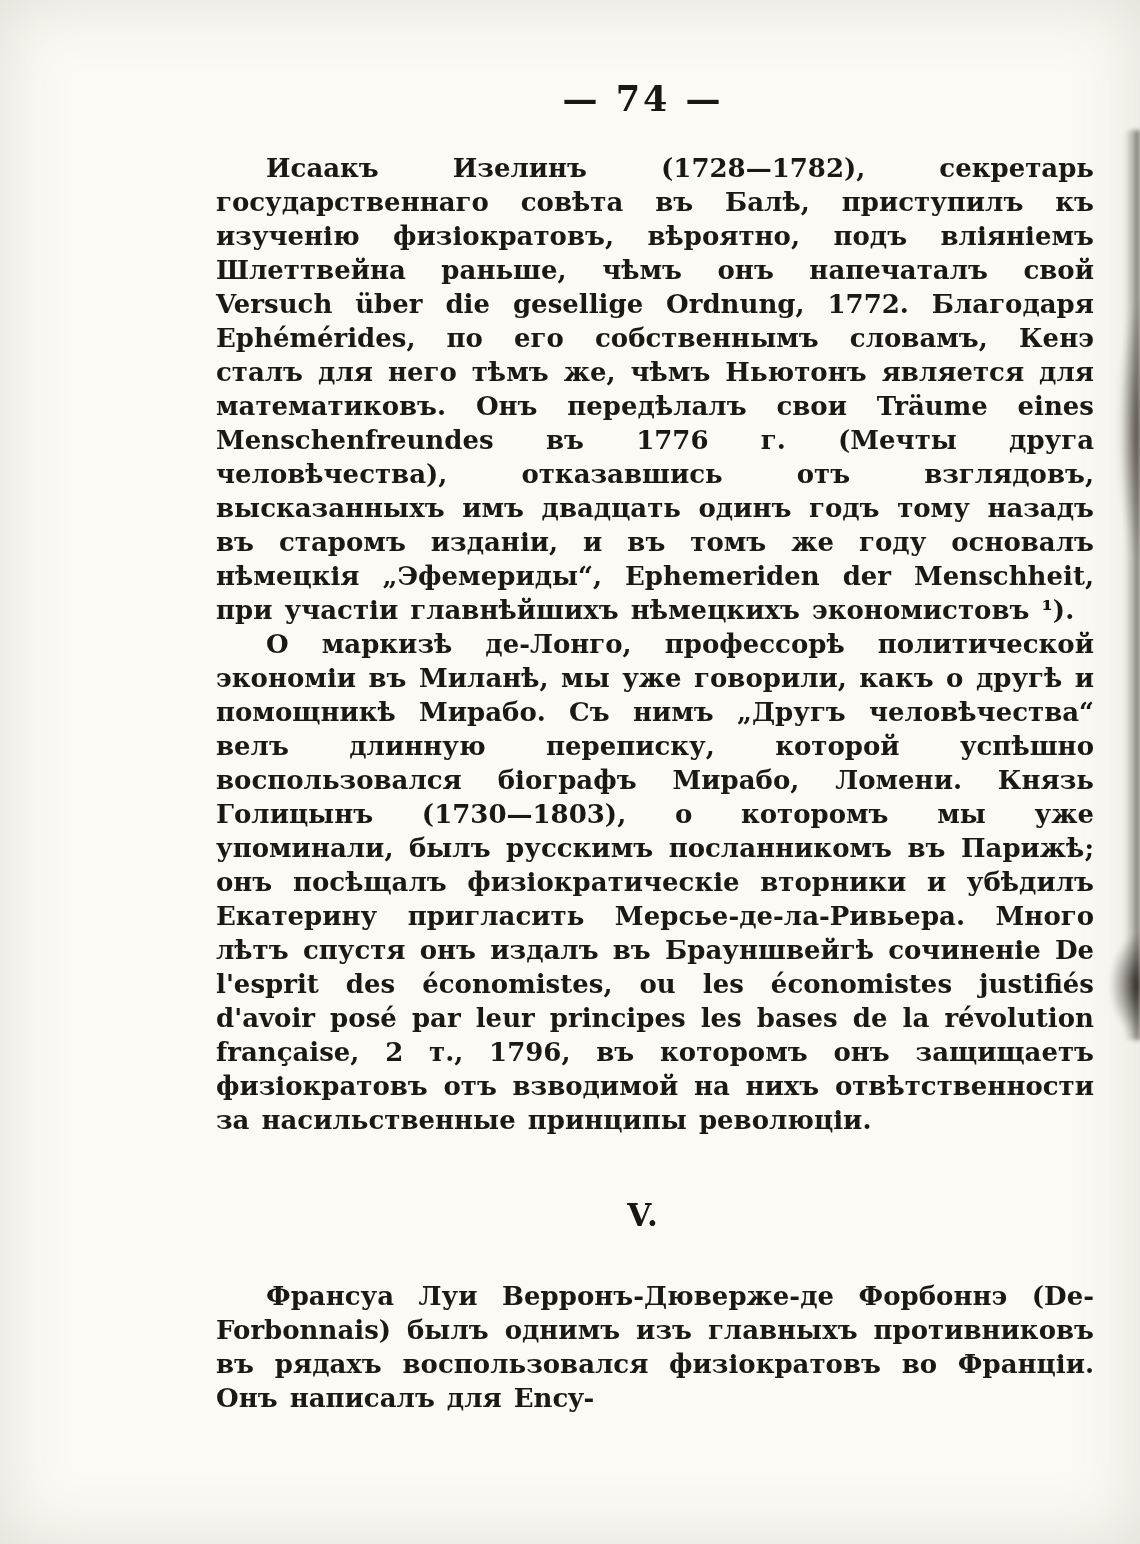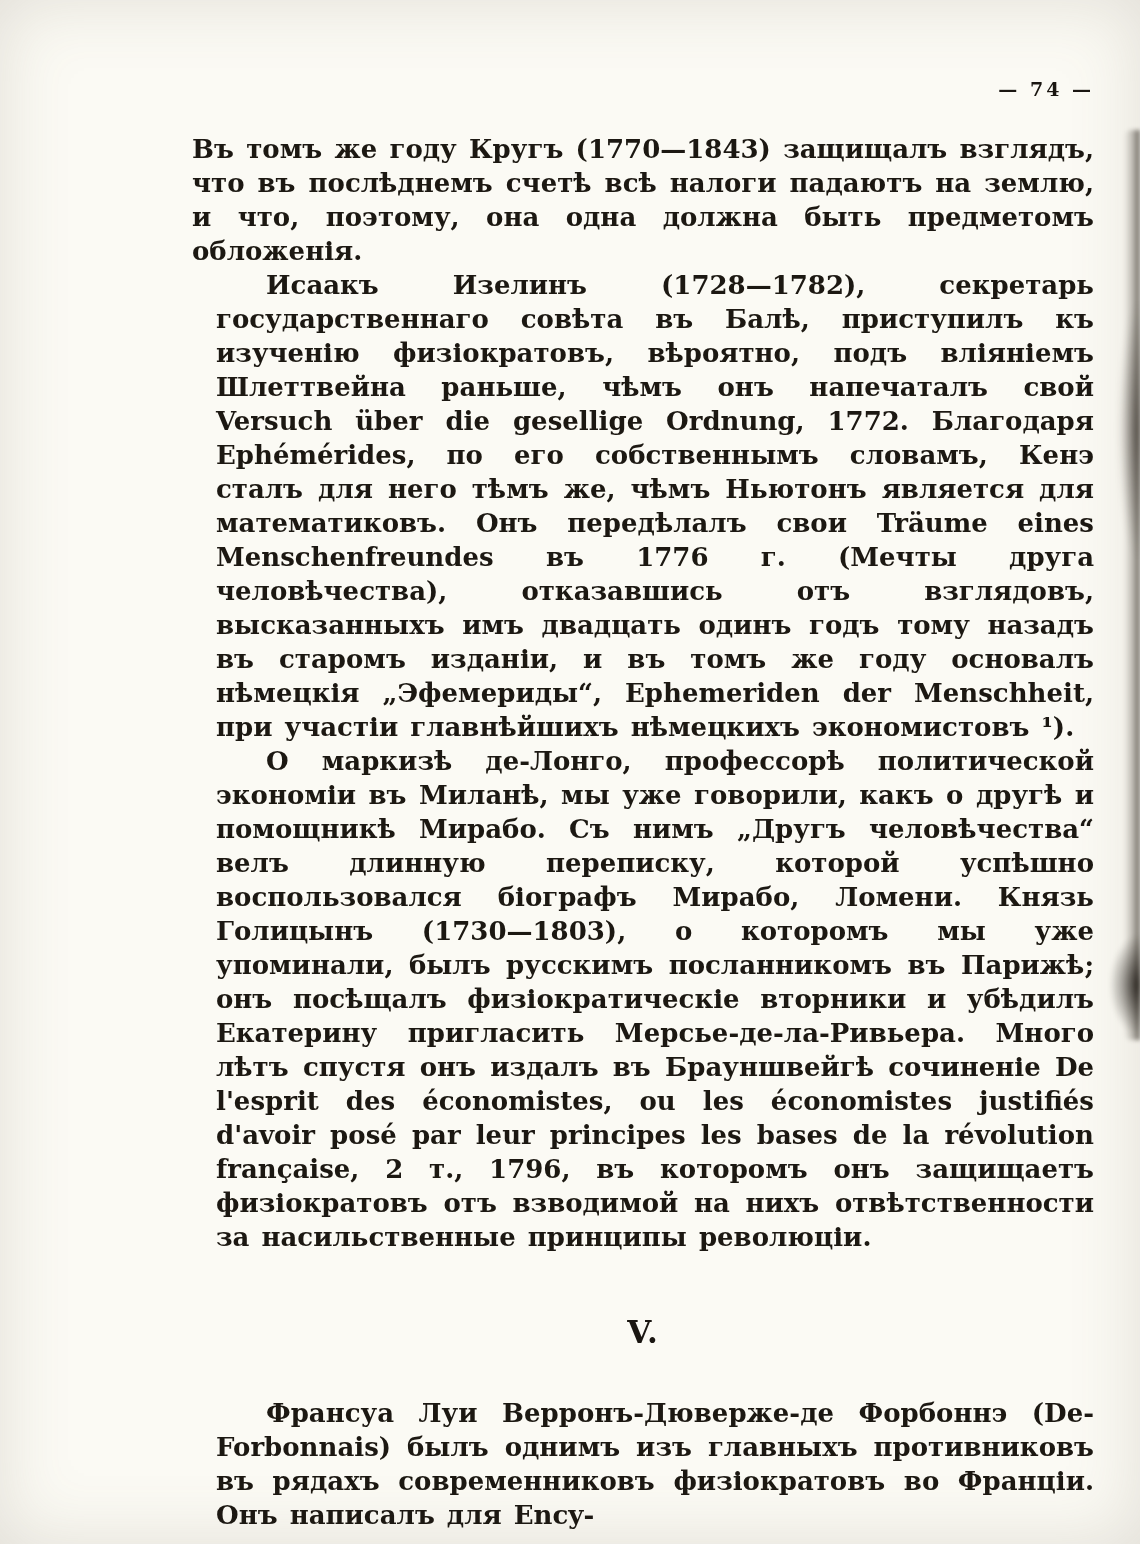--- a/index.html
+++ b/index.html
@@ -19,22 +19,22 @@
     box-shadow: inset 0 0 70px rgba(110, 100, 85, 0.18);
     color: #1a1611;
   }
   .content {
     position: absolute;
     left: 192px;
     top: 78px;
     width: 902px;
   }
   .page-number {
-    text-align: right;
-    font-size: 19px;
+    text-align: center;
+    font-size: 35px;
     font-weight: bold;
     letter-spacing: 3px;
     margin: 0 0 32px 0;
   }
   .para {
     margin: 0;
     font-size: 26px;
     line-height: 34px;
     text-align: justify;
     font-weight: bold;
@@ -81,29 +81,28 @@
 </style>
 </head>
 <body>
 
 <div class="page">
 
   <div class="content">
 
     <div class="page-number">— 74 —</div>
 
-    <p class="para">Въ томъ же году Кругъ (1770—1843) защищалъ взглядъ, что въ послѣднемъ счетѣ всѣ налоги падаютъ на землю, и что, поэтому, она одна должна быть предметомъ обложенія.</p>
 
     <p class="para indent">Исаакъ Изелинъ (1728—1782), секретарь государственнаго совѣта въ Балѣ, приступилъ къ изученію физіократовъ, вѣроятно, подъ вліяніемъ Шлеттвейна раньше, чѣмъ онъ напечаталъ свой Versuch über die gesellige Ordnung, 1772. Благодаря Ephémérides, по его собственнымъ словамъ, Кенэ сталъ для него тѣмъ же, чѣмъ Ньютонъ является для математиковъ. Онъ передѣлалъ свои Träume eines Menschenfreundes въ 1776 г. (Мечты друга человѣчества), отказавшись отъ взглядовъ, высказанныхъ имъ двадцать одинъ годъ тому назадъ въ старомъ изданіи, и въ томъ же году основалъ нѣмецкія „Эфемериды“, Ephemeriden der Menschheit, при участіи главнѣйшихъ нѣмецкихъ экономистовъ ¹).</p>
 
     <p class="para indent">О маркизѣ де-Лонго, профессорѣ политической экономіи въ Миланѣ, мы уже говорили, какъ о другѣ и помощникѣ Мирабо. Съ нимъ „Другъ человѣчества“ велъ длинную переписку, которой успѣшно воспользовался біографъ Мирабо, Ломени. Князь Голицынъ (1730—1803), о которомъ мы уже упоминали, былъ русскимъ посланникомъ въ Парижѣ; онъ посѣщалъ физіократическіе вторники и убѣдилъ Екатерину пригласить Мерсье-де-ла-Ривьера. Много лѣтъ спустя онъ издалъ въ Брауншвейгѣ сочиненіе De l'esprit des économistes, ou les économistes justifiés d'avoir posé par leur principes les bases de la révolution française, 2 т., 1796, въ которомъ онъ защищаетъ физіократовъ отъ взводимой на нихъ отвѣтственности за насильственные принципы революціи.</p>
 
     <div class="section-heading">V.</div>
 
-    <p class="para indent">Франсуа Луи Верронъ-Дюверже-де Форбоннэ (De-Forbonnais) былъ однимъ изъ главныхъ противниковъ въ рядахъ современниковъ физіократовъ во Франціи. Онъ написалъ для Ency-</p>
+    <p class="para indent">Франсуа Луи Верронъ-Дюверже-де Форбоннэ (De-Forbonnais) былъ однимъ изъ главныхъ противниковъ въ рядахъ воспользовался физіократовъ во Франціи. Онъ написалъ для Ency-</p>
 
   </div>
 
   <div class="edge-smudge"></div>
   <div class="edge-blotch-upper"></div>
   <div class="edge-blotch"></div>
 
 </div>
 
 </body></html>

